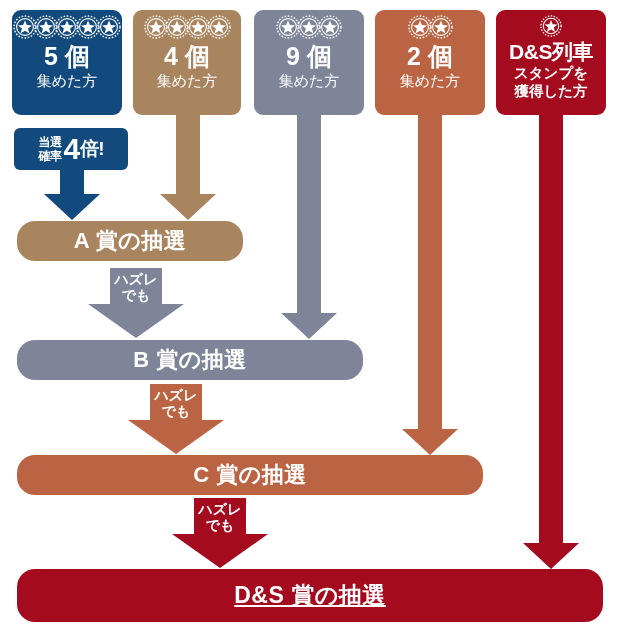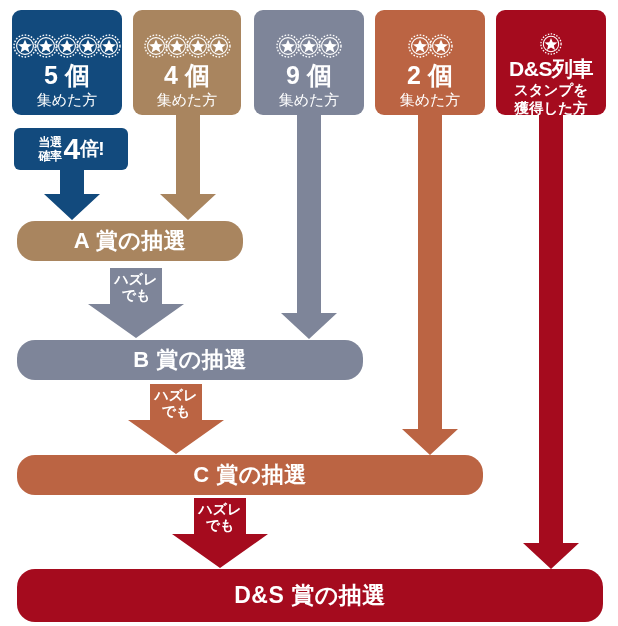--- a/index.html
+++ b/index.html
@@ -20,21 +20,21 @@
 
   
   .card {
     position: absolute;
     border-radius: 9px;
     display: flex;
     flex-direction: column;
     align-items: center;
     color: #ffffff;
     box-sizing: border-box;
-    padding-top: 23px;
+    padding-top: 4px;
   }
   .coins {
     display: flex;
     justify-content: center;
     align-items: center;
     height: 26px;
     margin-bottom: 1px;
   }
   .coin {
     width: 24px;
@@ -322,15 +322,15 @@
       <span>でも</span>
     </div>
   </div>
 
   <div class="prize" style="left:17px; top:221px; width:226px; height:40px; background:#A9855F;">A 賞の抽選</div>
 
   <div class="prize" style="left:17px; top:340px; width:346px; height:40px; background:#7E8599;">B 賞の抽選</div>
 
   <div class="prize" style="left:17px; top:455px; width:466px; height:40px; background:#BB6443;">C 賞の抽選</div>
 
-  <div class="prize" style="left:17px; top:569px; width:586px; height:53px; background:#A50B1E; font-size:23px;">D&amp;S 賞の抽選</div>
+  <div class="prize" style="left:17px; top:569px; width:586px; height:53px; background:#A50B1E; font-size:23px;text-decoration:underline;">D&amp;S 賞の抽選</div>
 
 </div>
 
 </body></html>

